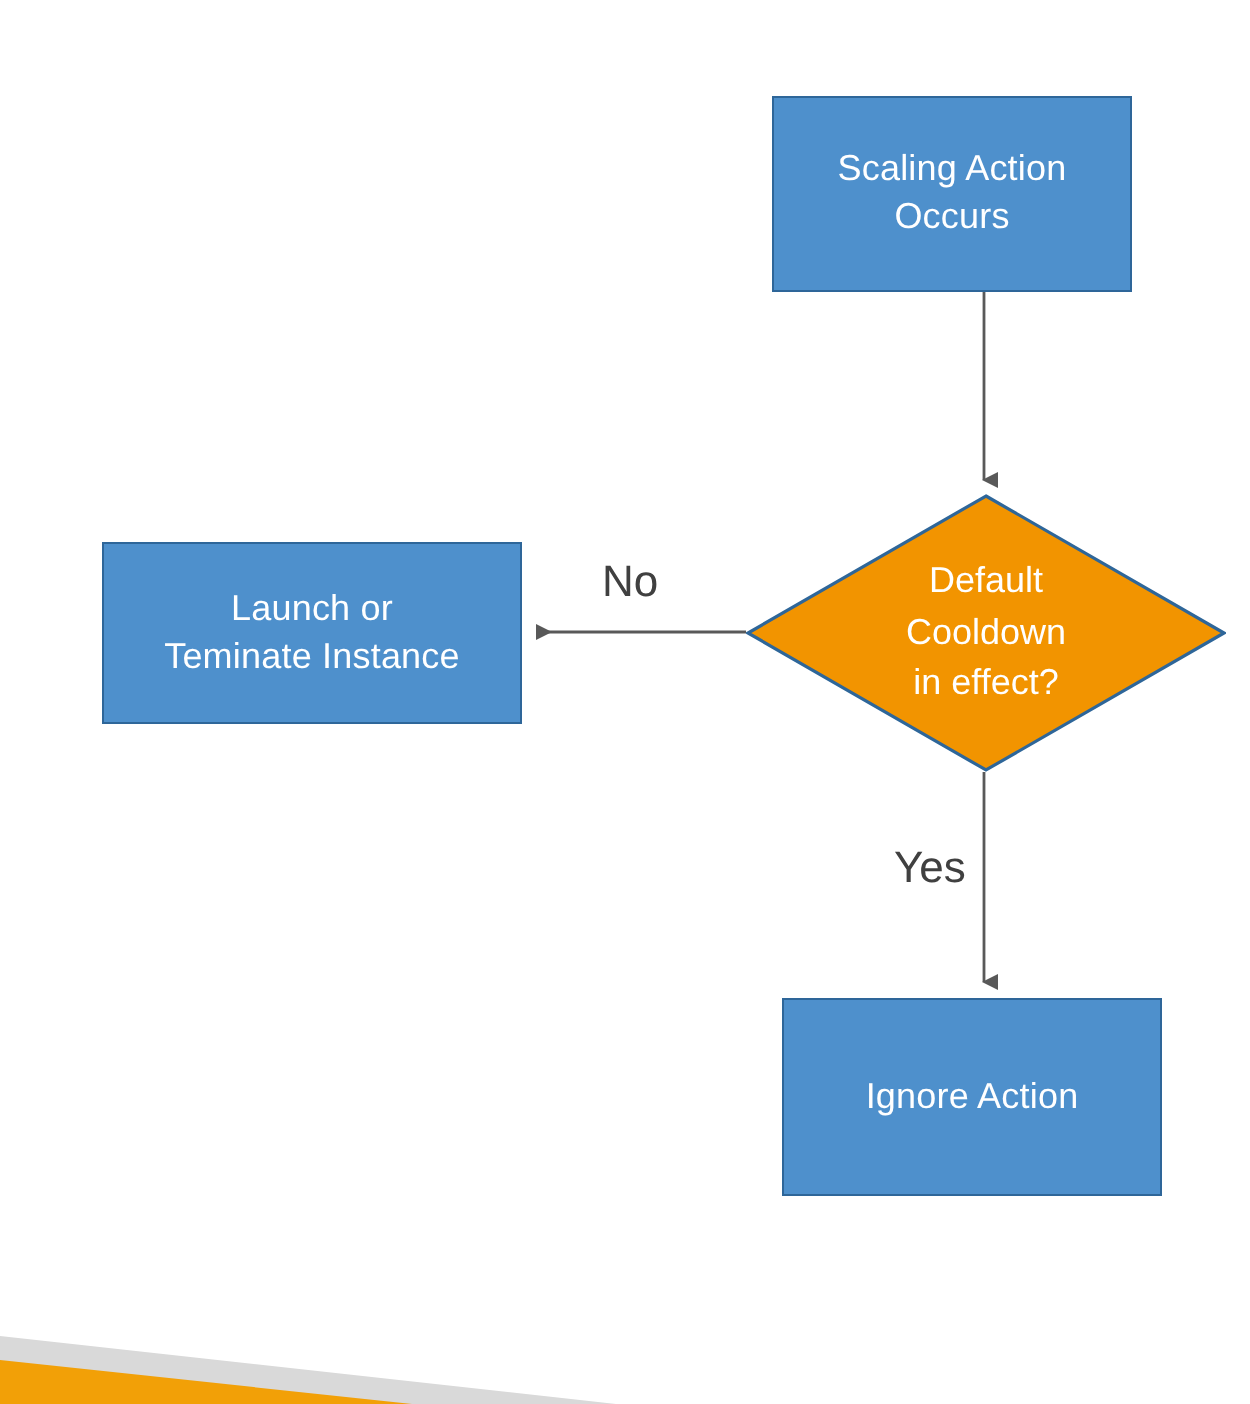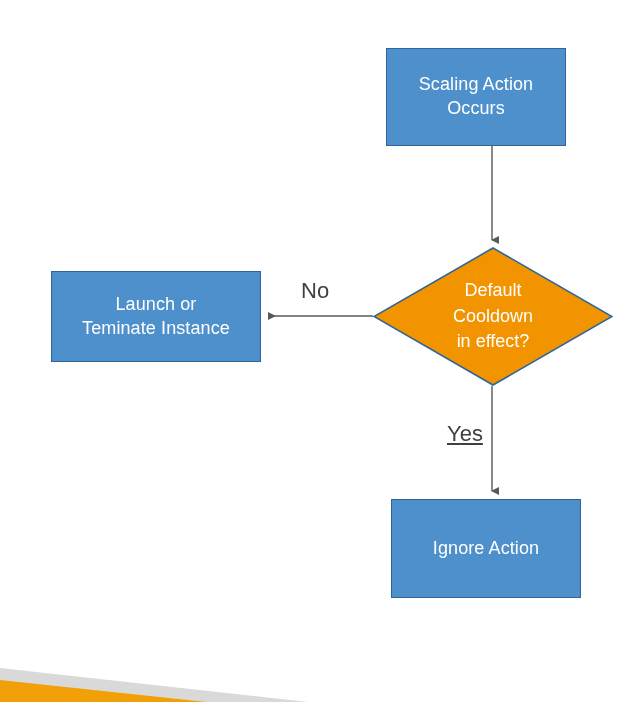--- a/index.html
+++ b/index.html
@@ -115,21 +115,20 @@
     line-height: 1;
     white-space: nowrap;
   }
   .label-no {
     left: 301px;
     top: 280px;
   }
   .label-yes {
     left: 447px;
     top: 423px;
-    text-decoration: underline;
   }
 
   
   #footer-decor {
     position: absolute;
     left: 0;
     bottom: 0;
     width: 625px;
     height: 60px;
   }

